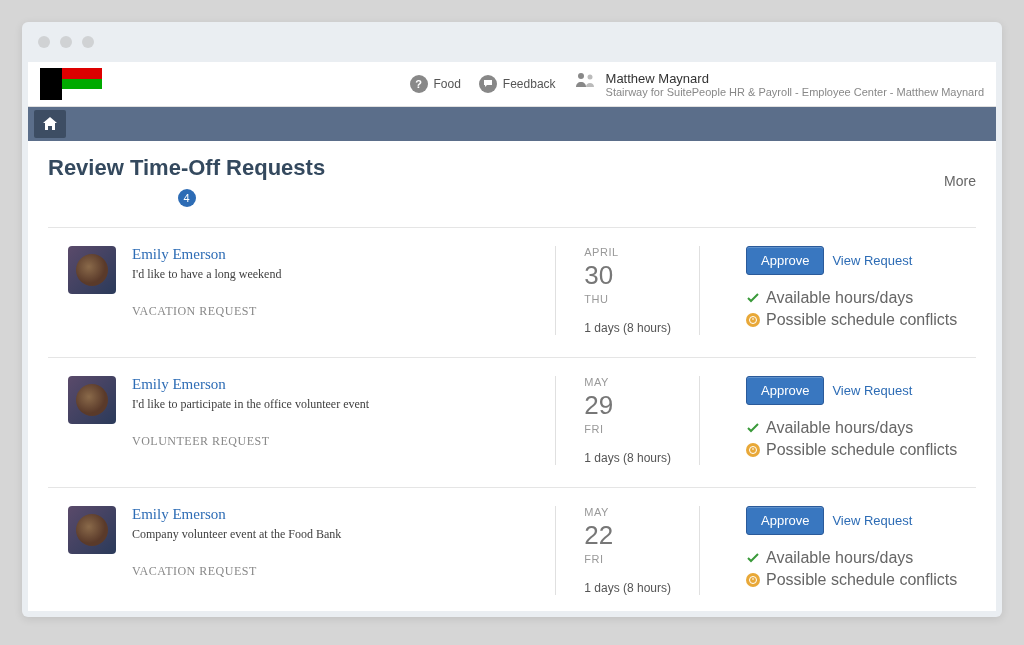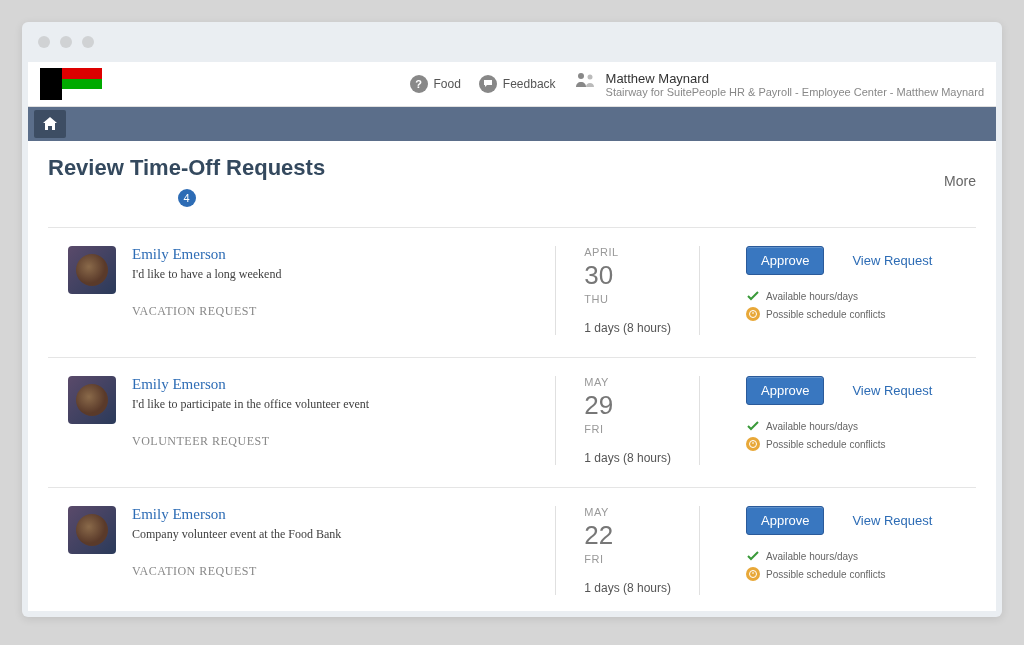--- a/index.html
+++ b/index.html
@@ -35,24 +35,24 @@
     .request-info { flex: 1; font-family: Liberation Serif, serif; }
     .requester-name { font-size: 15px; color: #2d6cb5; margin-bottom: 4px; cursor: pointer; }
     .request-note { font-size: 12px; color: #404040; margin-bottom: 22px; }
     .request-type { font-size: 12px; color: #888; letter-spacing: 0.5px; }
     .date-block { border-left: 1px solid #e0e0e0; border-right: 1px solid #e0e0e0; padding: 0 28px; text-align: left; flex-shrink: 0; min-width: 130px; }
     .date-month { font-size: 11px; color: #999; letter-spacing: 0.5px; }
     .date-day { font-size: 26px; color: #777; font-weight: 400; margin: 2px 0; }
     .date-dow { font-size: 11px; color: #999; letter-spacing: 0.5px; }
     .duration { font-size: 12px; color: #555; margin-top: 16px; }
     .actions { flex-shrink: 0; width: 260px; padding-left: 30px; }
-    .action-row { display: flex; align-items: center; gap: 28px; margin-bottom: 14px; }
+    .action-row { display: flex; align-items: center; gap: 8px; margin-bottom: 14px; }
     .approve-btn { background: #3977c0; color: #fff; border: 1px solid #2a5a9a; padding: 6px 14px; font-size: 13px; border-radius: 3px; cursor: pointer; box-shadow: inset 0 1px 0 rgba(255,255,255,0.2); }
     .view-link { font-size: 13px; color: #2d6cb5; cursor: pointer; }
-    .status-line { display: flex; align-items: center; gap: 6px; font-size: 10px; color: #666; margin-bottom: 4px; }
+    .status-line { display: flex; align-items: center; gap: 6px; font-size: 16px; color: #666; margin-bottom: 4px; }
     .check-icon { width: 14px; height: 14px; color: #3a9a3a; }
     .warn-icon { width: 14px; height: 14px; border-radius: 50%; background: #e8a838; display: inline-flex; align-items: center; justify-content: center; color: #fff; font-size: 10px; }
     svg { display: block; }
   </style>
 </head>
 <body>
 
 <div class="browser-frame">
   <div class="browser-header">
     <div class="traffic-light"></div>

